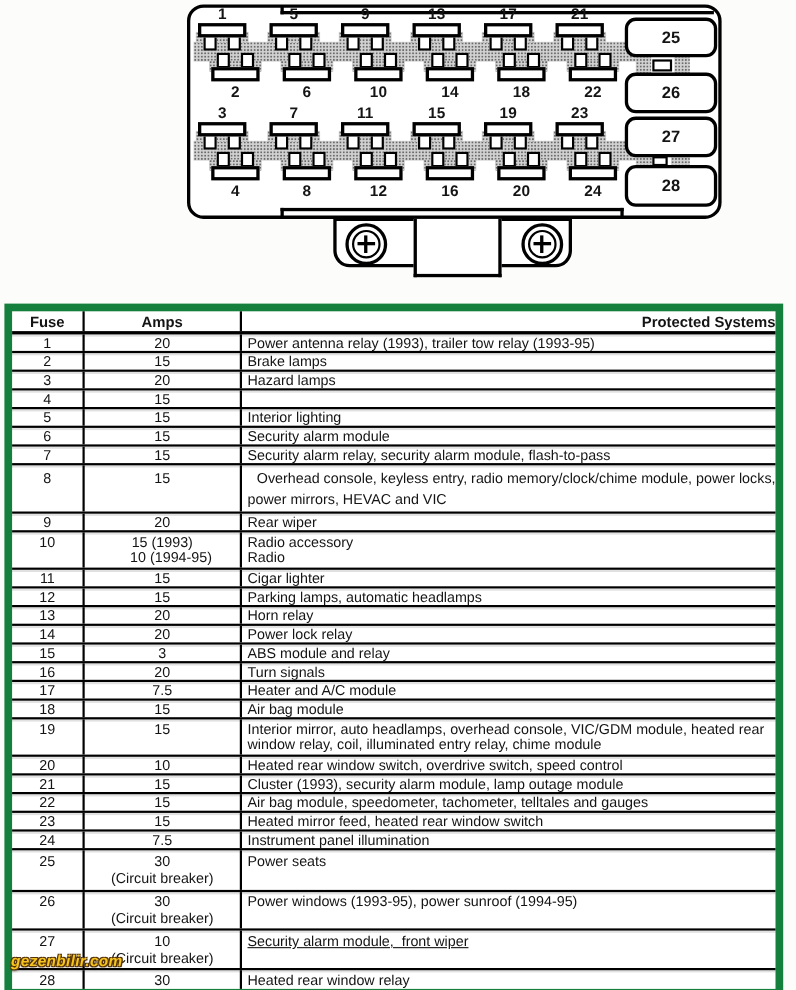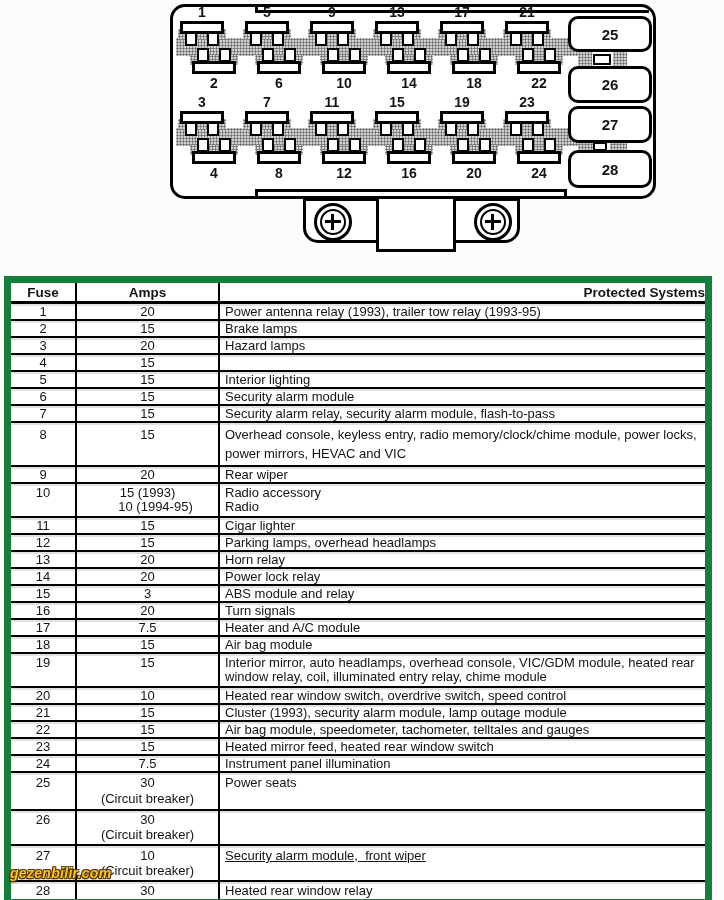--- a/index.html
+++ b/index.html
@@ -310,21 +310,21 @@
           </div>
         </div>
         <div class="t-row multi" style="height: 44px;">
           <div class="cell c1">
             <div class="ln" style="line-height: 19px;">8</div>
           </div>
           <div class="cell c2">
             <div class="ln" style="line-height: 19px;">15</div>
           </div>
           <div class="cell c3">
-            <div class="ln" style="line-height: 19px;">Overhead console, keyless entry, radio memory/clock/chime module, power locks,</div>
+            <div class="ln" style="line-height: 19px; text-align: right;">Overhead console, keyless entry, radio memory/clock/chime module, power locks,</div>
             <div class="ln" style="line-height: 19px;">power mirrors, HEVAC and VIC</div>
           </div>
         </div>
         <div class="t-row" style="height: 17px;">
           <div class="cell c1">
             <div class="ln" style="line-height: 15px;">9</div>
           </div>
           <div class="cell c2">
             <div class="ln" style="line-height: 15px;">20</div>
           </div>
@@ -357,21 +357,21 @@
           </div>
         </div>
         <div class="t-row" style="height: 17px;">
           <div class="cell c1">
             <div class="ln" style="line-height: 15px;">12</div>
           </div>
           <div class="cell c2">
             <div class="ln" style="line-height: 15px;">15</div>
           </div>
           <div class="cell c3">
-            <div class="ln" style="line-height: 15px;">Parking lamps, overhead headlamps</div>
+            <div class="ln" style="line-height: 15px;">Parking lamps, automatic headlamps</div>
           </div>
         </div>
         <div class="t-row" style="height: 17px;">
           <div class="cell c1">
             <div class="ln" style="line-height: 15px;">13</div>
           </div>
           <div class="cell c2">
             <div class="ln" style="line-height: 15px;">20</div>
           </div>
           <div class="cell c3">
@@ -513,20 +513,23 @@
           </div>
         </div>
         <div class="t-row multi" style="height: 35px;">
           <div class="cell c1">
             <div class="ln" style="line-height: 14.5px;">26</div>
           </div>
           <div class="cell c2">
             <div class="ln" style="line-height: 14.5px;">30</div>
             <div class="ln" style="line-height: 14.5px;">(Circuit breaker)</div>
           </div>
+          <div class="cell c3">
+            <div class="ln" style="line-height: 14.5px;">Power windows (1993-95), power sunroof (1994-95)</div>
+          </div>
         </div>
         <div class="t-row multi" style="height: 36px;">
           <div class="cell c1">
             <div class="ln" style="line-height: 15px;">27</div>
           </div>
           <div class="cell c2">
             <div class="ln" style="line-height: 15px;">10</div>
             <div class="ln" style="line-height: 15px;">(Circuit breaker)</div>
           </div>
           <div class="cell c3">

